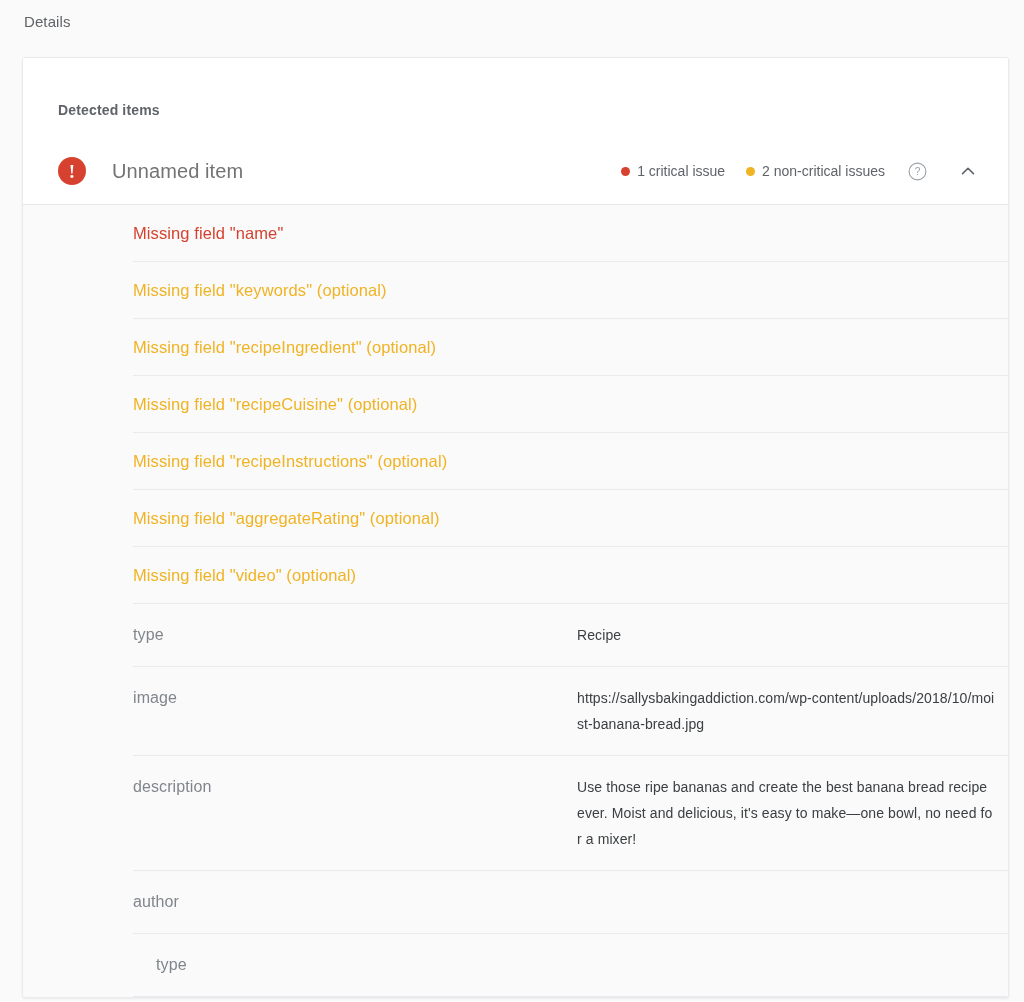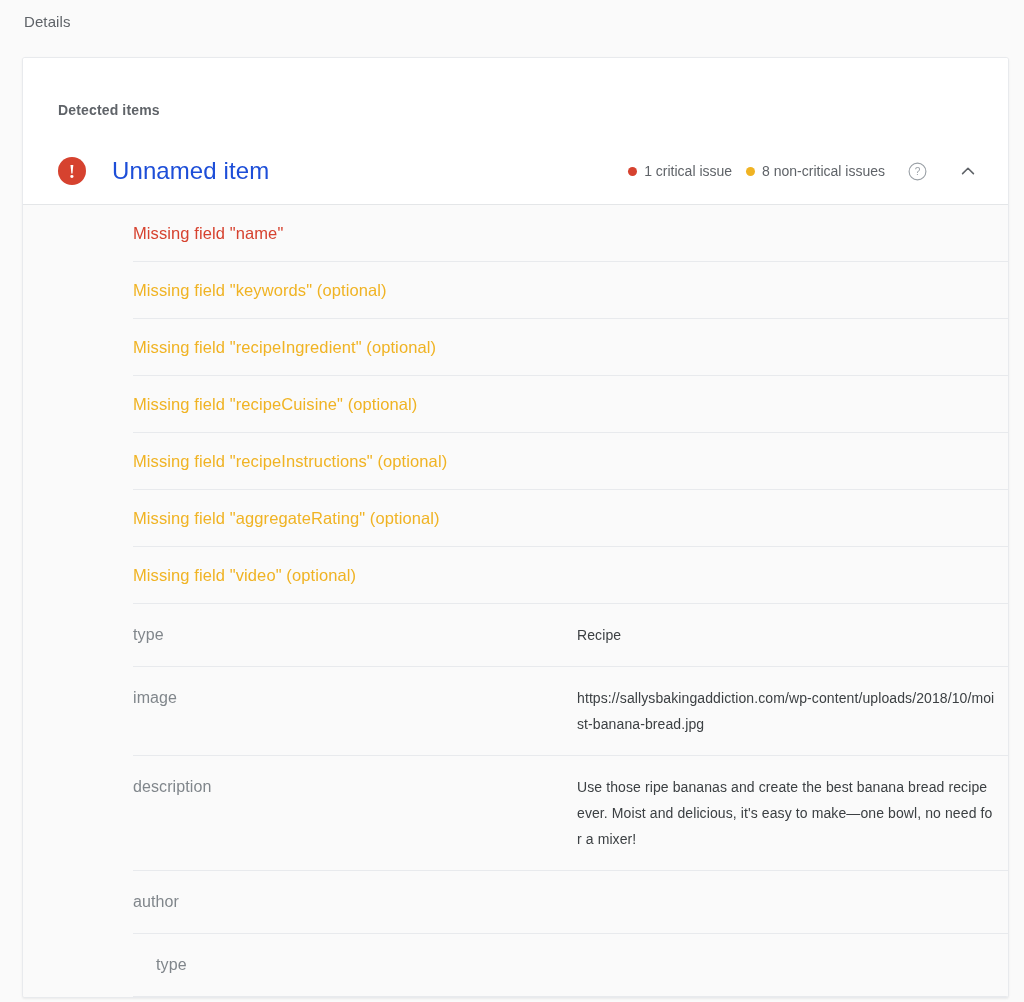--- a/index.html
+++ b/index.html
@@ -69,31 +69,31 @@
   }
   .error-badge .bang {
     color: #fff;
     font-size: 19px;
     font-weight: bold;
     line-height: 1;
     font-family: "Liberation Serif", serif;
   }
 
   .item-title {
-    font-size: 24px;
-    color: #1d4ed8;
+    font-size: 20px;
+    color: #737373;
     margin-left: 26px;
     flex: 1 1 auto;
     letter-spacing: 0.1px;
   }
 
   .issue-counts {
     display: flex;
     align-items: center;
-    gap: 0;
+    gap: 7px;
   }
   .issue-chip {
     display: flex;
     align-items: center;
     font-size: 14px;
     color: #5f6368;
     margin-left: 14px;
     white-space: nowrap;
   }
   .issue-chip .dot {
@@ -198,21 +198,21 @@
       </span>
       <span class="item-title">Unnamed item</span>
 
       <span class="issue-counts">
         <span class="issue-chip">
           <span class="dot dot-critical"></span>
           <span>1 critical issue</span>
         </span>
         <span class="issue-chip">
           <span class="dot dot-noncritical"></span>
-          <span>8 non-critical issues</span>
+          <span>2 non-critical issues</span>
         </span>
       </span>
 
       <span class="help-icon">
         <svg width="21" height="21" viewBox="0 0 24 24" fill="none">
           <circle cx="12" cy="12" r="9.6" stroke="#9aa0a6" stroke-width="1.3"></circle>
           <text x="12" y="16.4" text-anchor="middle" font-family="Liberation Sans, sans-serif" font-size="11.5" fill="#9aa0a6">?</text>
         </svg>
       </span>
 

